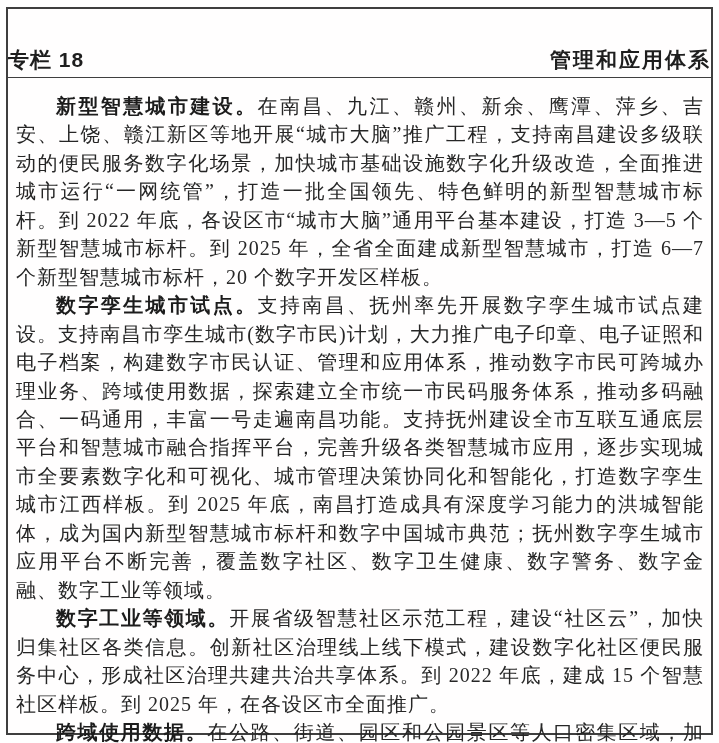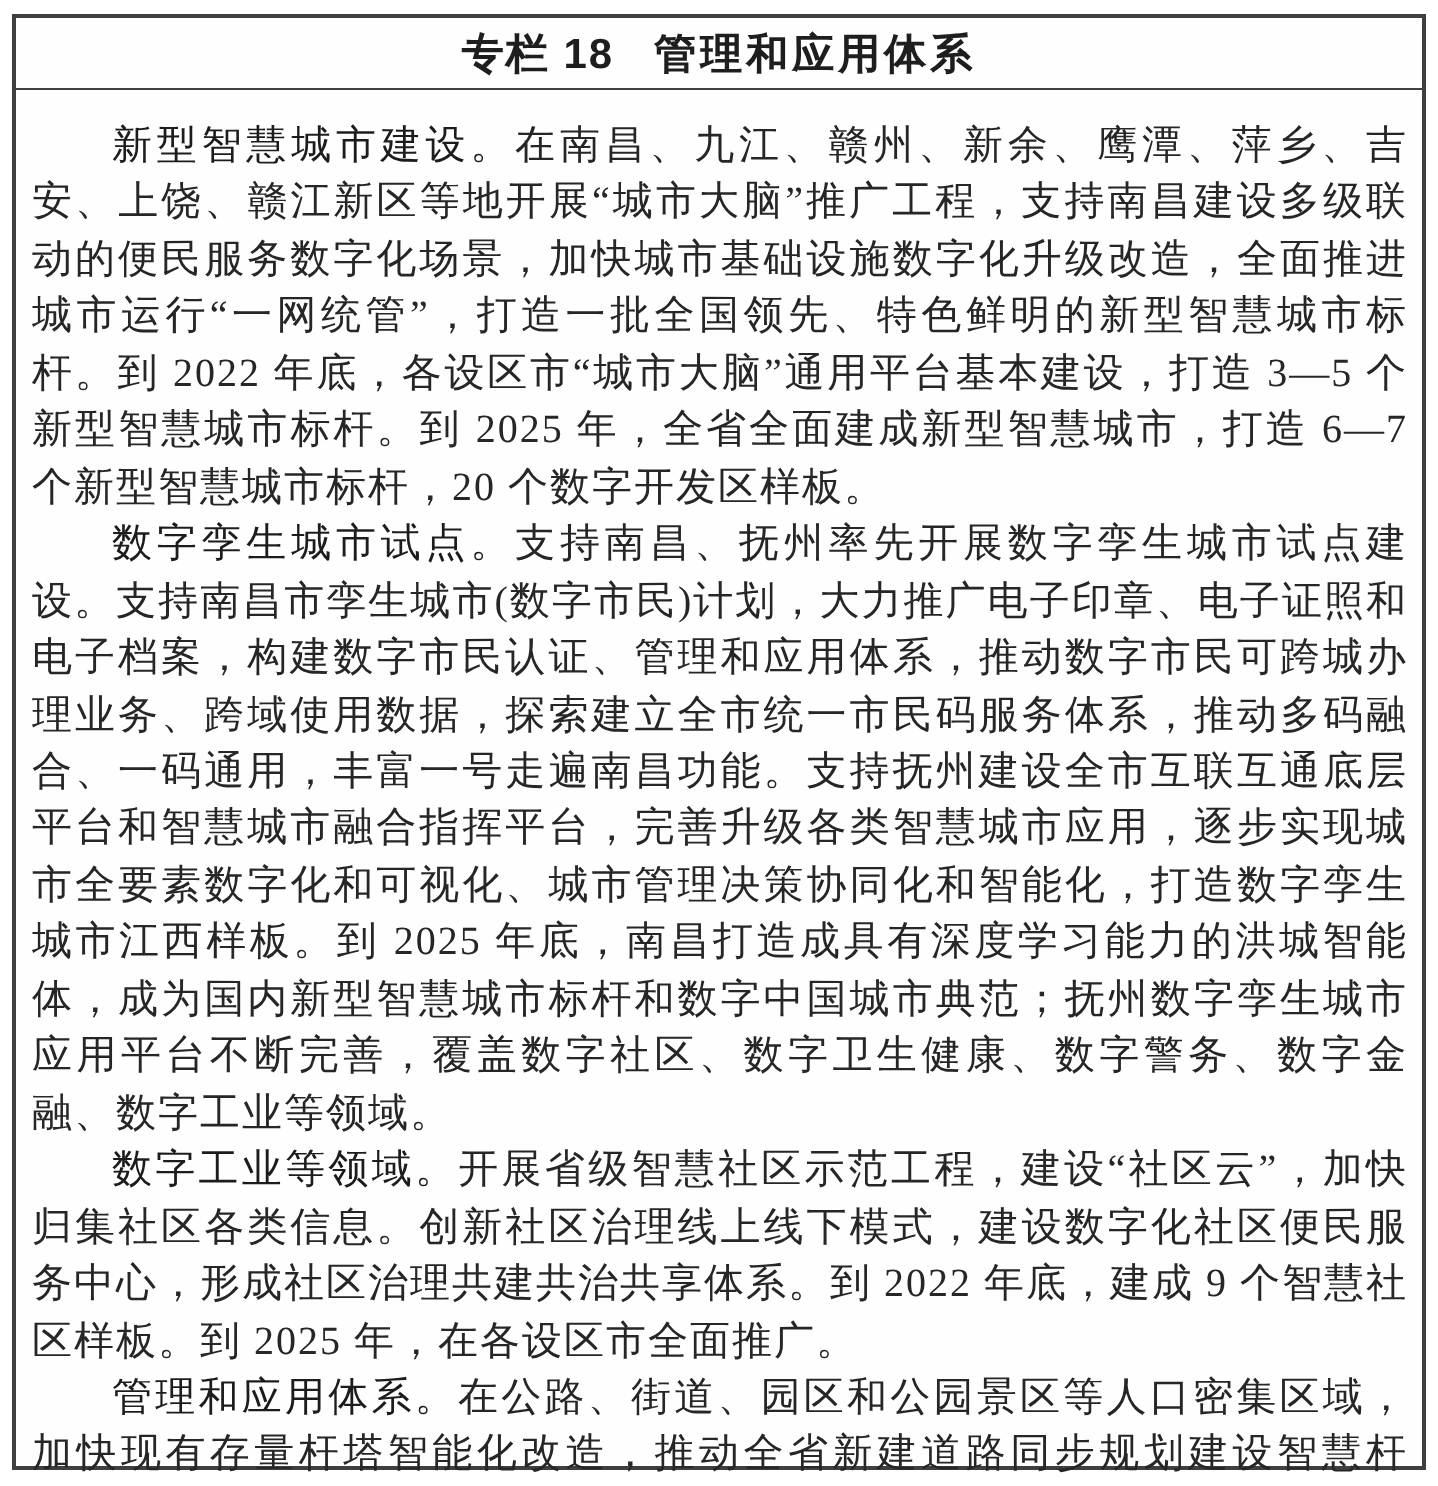--- a/index.html
+++ b/index.html
@@ -25,27 +25,28 @@
     box-sizing: border-box;
     border: 2px solid #3f3f3f;
     background: #fffefe;
   }
   .panel-header {
     box-sizing: border-box;
     height: 36px;
     border-bottom: 1.5px solid #3f3f3f;
     display: flex;
     align-items: center;
-    justify-content: center;
+    justify-content: space-between;
     gap: 20px;
     font-family: "Liberation Sans", "DejaVu Sans", sans-serif;
     font-weight: bold;
     font-size: 21px;
     color: #1e1e1e;
     letter-spacing: 2px;
+    margin-top: 33px;
   }
   .panel-header .hdr-label {
     letter-spacing: 1px;
   }
   .panel-body {
     box-sizing: border-box;
     padding: 14px 7px 0 8px;
   }
   .panel-body p {
     margin: 0;
@@ -53,33 +54,33 @@
     font-family: "Liberation Serif", "DejaVu Serif", serif;
     font-size: 20px;
     line-height: 28.45px;
     letter-spacing: 1px;
     color: #262626;
     text-align: justify;
     text-justify: inter-ideograph;
     word-break: break-all;
   }
   .panel-body p .lead {
-    font-weight: normal;
+    font-weight: bold;
     color: #1c1c1c;
   }
 </style>
 </head>
 <body>
 
 <div class="page">
   <div class="panel">
     <div class="panel-header">
       <span class="hdr-label">专栏 18</span>
       <span class="hdr-title">管理和应用体系</span>
     </div>
     <div class="panel-body">
       <p><span class="lead">新型智慧城市建设。</span><span>在南昌、九江、赣州、新余、鹰潭、萍乡、吉安、上饶、赣江新区等地开展“城市大脑”推广工程，支持南昌建设多级联动的便民服务数字化场景，加快城市基础设施数字化升级改造，全面推进城市运行“一网统管”，打造一批全国领先、特色鲜明的新型智慧城市标杆。到 2022 年底，各设区市“城市大脑”通用平台基本建设，打造 3—5 个新型智慧城市标杆。到 2025 年，全省全面建成新型智慧城市，打造 6—7 个新型智慧城市标杆，20 个数字开发区样板。</span></p>
       <p><span class="lead">数字孪生城市试点。</span><span>支持南昌、抚州率先开展数字孪生城市试点建设。支持南昌市孪生城市(数字市民)计划，大力推广电子印章、电子证照和电子档案，构建数字市民认证、管理和应用体系，推动数字市民可跨城办理业务、跨域使用数据，探索建立全市统一市民码服务体系，推动多码融合、一码通用，丰富一号走遍南昌功能。支持抚州建设全市互联互通底层平台和智慧城市融合指挥平台，完善升级各类智慧城市应用，逐步实现城市全要素数字化和可视化、城市管理决策协同化和智能化，打造数字孪生城市江西样板。到 2025 年底，南昌打造成具有深度学习能力的洪城智能体，成为国内新型智慧城市标杆和数字中国城市典范；抚州数字孪生城市应用平台不断完善，覆盖数字社区、数字卫生健康、数字警务、数字金融、数字工业等领域。</span></p>
-      <p><span class="lead">数字工业等领域。</span><span>开展省级智慧社区示范工程，建设“社区云”，加快归集社区各类信息。创新社区治理线上线下模式，建设数字化社区便民服务中心，形成社区治理共建共治共享体系。到 2022 年底，建成 9 个智慧社区样板。到 2025 年，在各设区市全面推广。</span></p>
-      <p><span class="lead">管理和应用体系。</span><span>在公路、街道、园区和公园景区等人口密集区域，加快现有存量杆塔智能化改造，推动全省新建道路同步规划建设智慧杆塔，打造统一承载智慧照明、视频监控、交通管理、环境监测、5G 通信、应急求助等智慧终端的新型物联网集成载体。</span></p>
+      <p><span class="lead">数字工业等领域。</span><span>开展省级智慧社区示范工程，建设“社区云”，加快归集社区各类信息。创新社区治理线上线下模式，建设数字化社区便民服务中心，形成社区治理共建共治共享体系。到 2022 年底，建成 15 个智慧社区样板。到 2025 年，在各设区市全面推广。</span></p>
+      <p><span class="lead">跨域使用数据。</span><span>在公路、街道、园区和公园景区等人口密集区域，加快现有存量杆塔智能化改造，推动全省新建道路同步规划建设智慧杆塔，打造统一承载智慧照明、视频监控、交通管理、环境监测、5G 通信、应急求助等智慧终端的新型物联网集成载体。</span></p>
     </div>
   </div>
 </div>
 
 </body></html>

